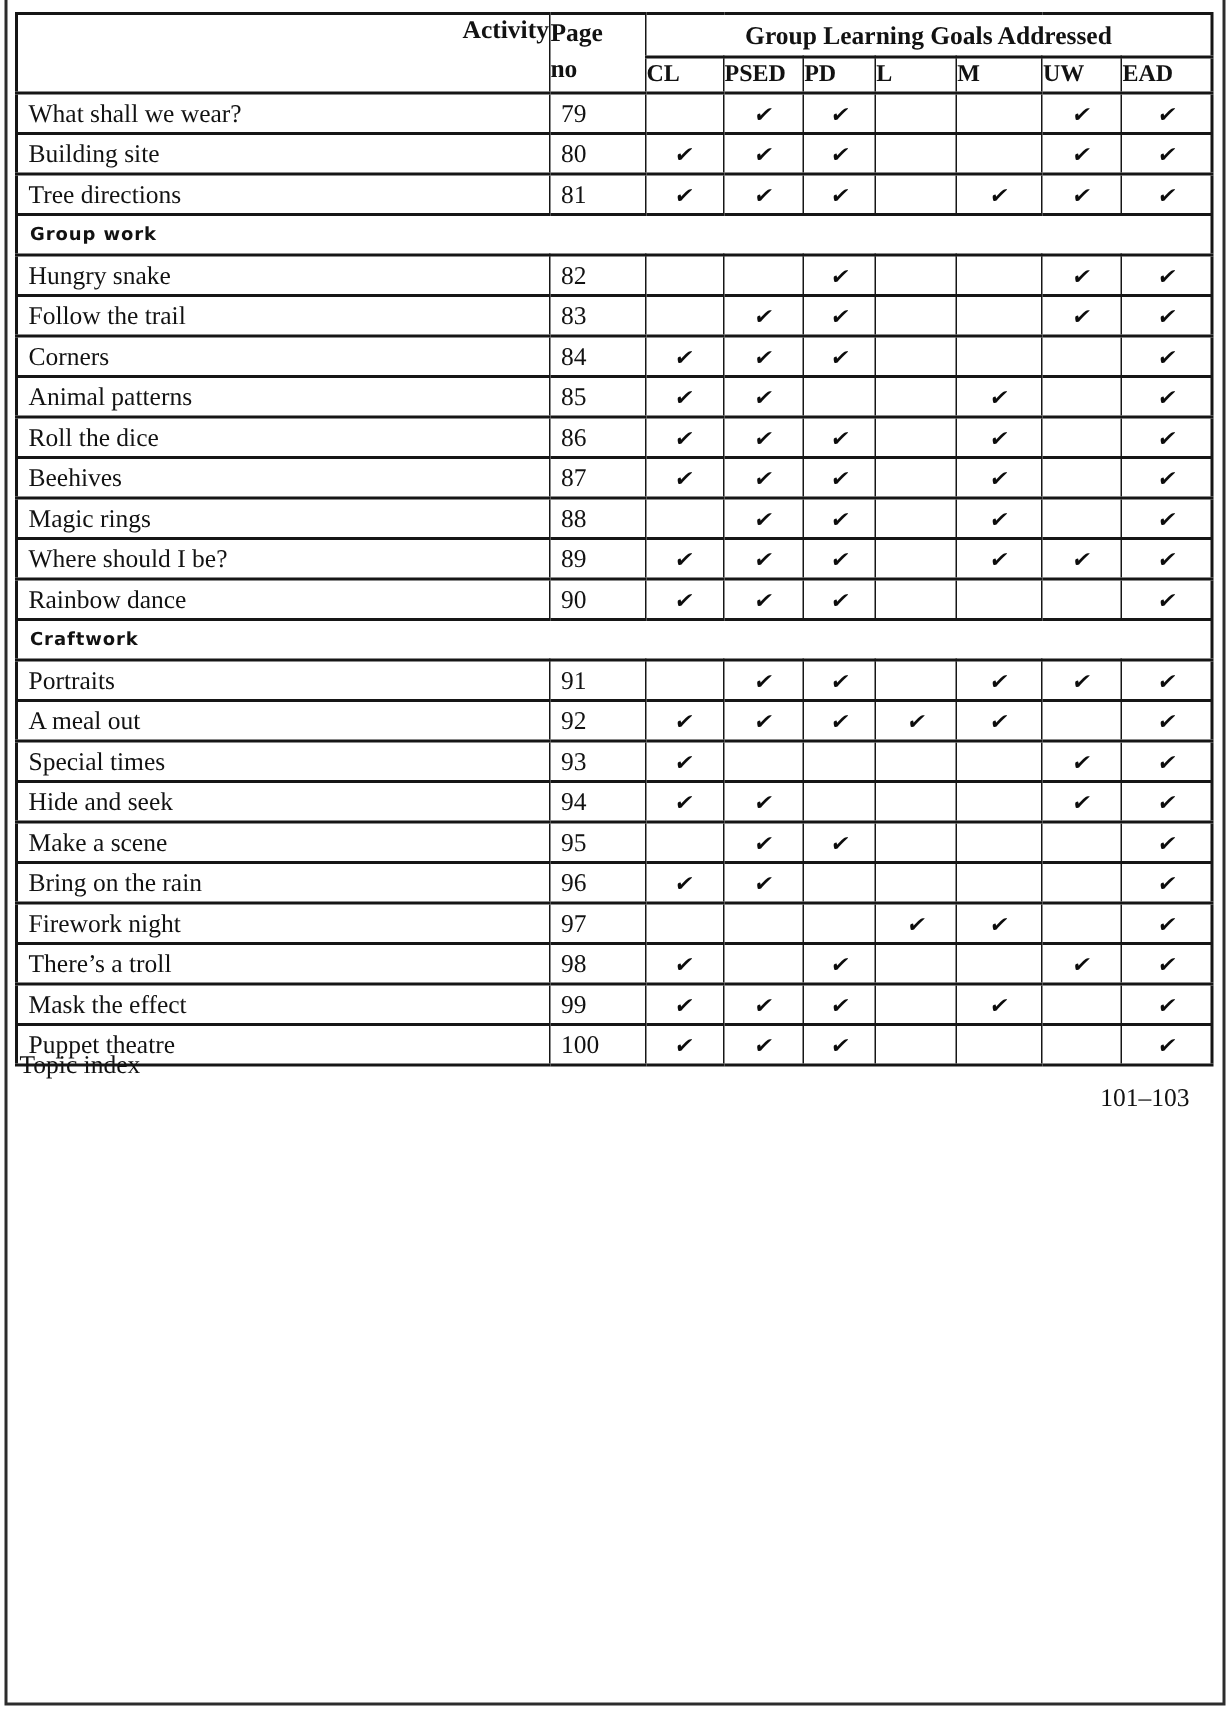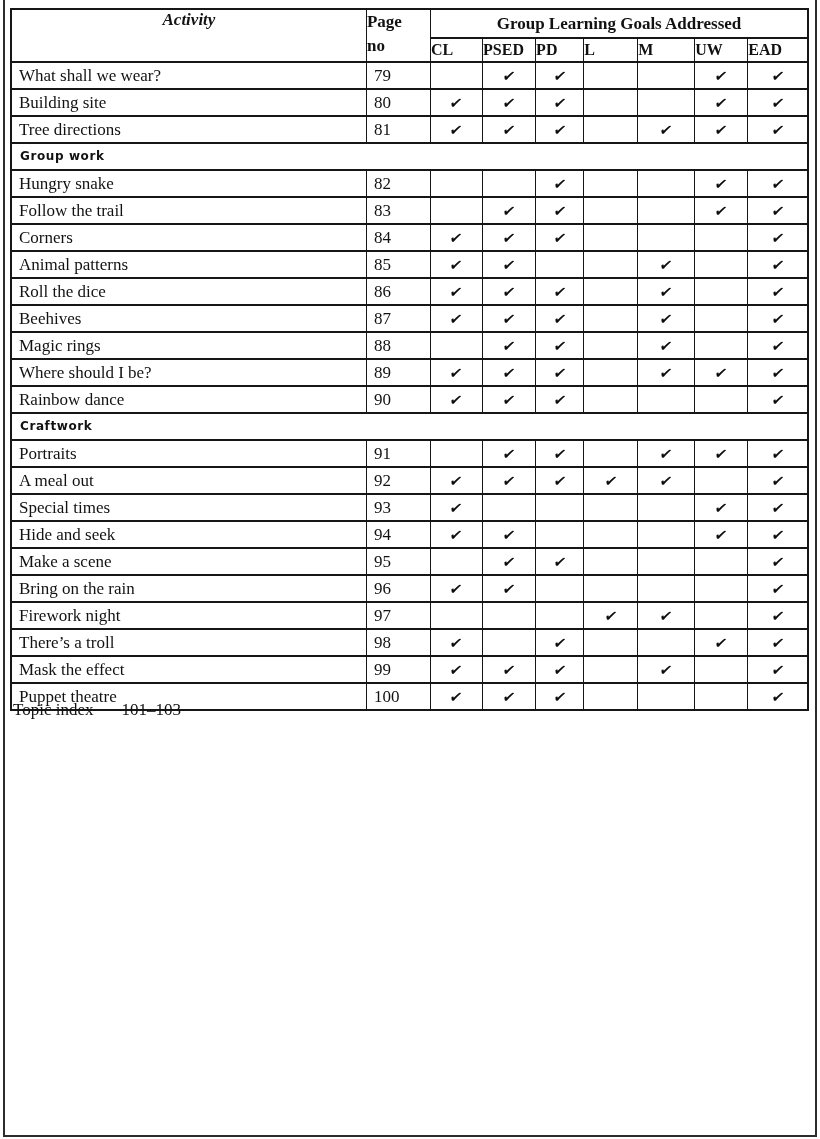--- a/index.html
+++ b/index.html
@@ -28,23 +28,22 @@
     border:1.4px solid #161616;
     border-top-width:2px;
     border-bottom-width:2px;
     padding:0;
     overflow:hidden;
     white-space:nowrap;
   }
   .activity-table { border:2.4px solid #161616; }
   thead th { font-weight:bold; font-size:17px; }
   .th-activity {
-    text-align:center; vertical-align:top;
+    text-align:right; vertical-align:top;
     padding:3px 6px 0 7px;
-    font-style:italic;
   }
   .th-page {
     text-align:left; vertical-align:top;
     padding:3px 4px 0 7px;
     line-height:24px;
   }
   .th-elg {
     text-align:center; vertical-align:middle;
     height:27px;
   }
@@ -76,20 +75,22 @@
   }
   .footer {
     position:absolute;
     left:13px; top:699px;
     width:780px;
     font-size:17px;
     line-height:21.5px;
   }
   .footer-row {
     display:flex;
+    justify-content:space-between;
+    flex-direction:column;
   }
   .footer-pages { text-align:right;margin-left:28px; }
 </style>
 </head>
 <body>
 
 <div class="page-frame"></div>
 
 <table class="activity-table">
   <colgroup>

